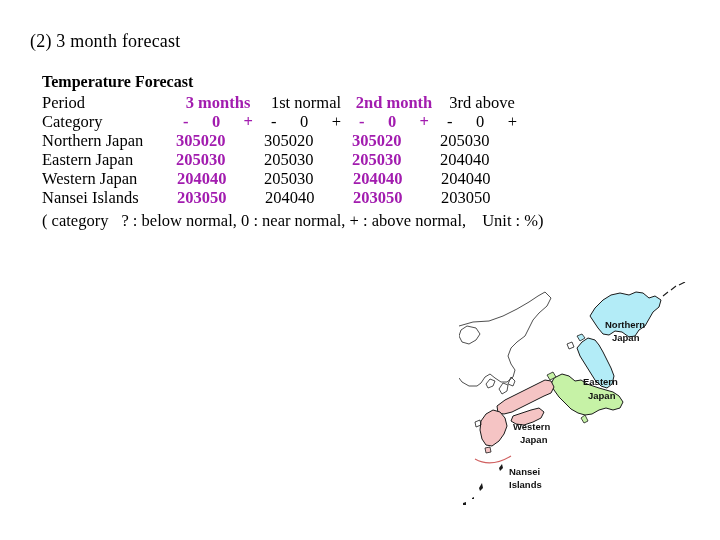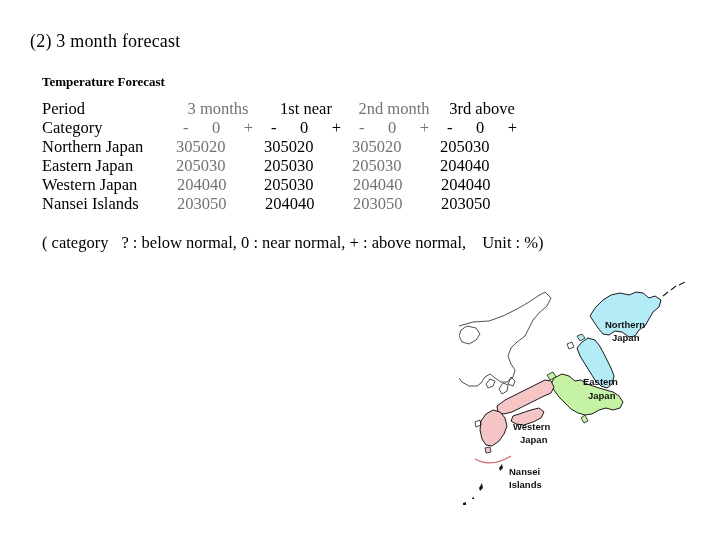--- a/index.html
+++ b/index.html
@@ -29,60 +29,60 @@
 
   
   #forecast-block {
     position: absolute;
     left: 42px;
     top: 72px;
     width: 600px;
   }
 
   #table-caption {
-    font-size: 13px;
+    font-size: 16px;
     font-weight: bold;
     line-height: 19px;
-    margin-bottom: 8px;
+    margin-bottom: 2px;
     white-space: nowrap;
   }
 
   table.fc {
     border-collapse: collapse;
     font-size: 16.5px;
     line-height: 19px;
   }
   table.fc td {
     padding: 0;
     white-space: nowrap;
     vertical-align: baseline;
   }
 
   
   .col-label  { width: 132px; text-align: left; }
   .col-data   { width: 88px;  text-align: center; }
 
-  .pink { color: #737373; }
+  .pink { color: #a21caf; font-weight: bold; }
 
   .cat-row td.col-data .cat-cell {
     display: flex;
     justify-content: space-between;
     padding: 0 9px;
   }
   .num-cell {
     display: flex;
     justify-content: flex-start;
   }
   .num-cell.tight { padding: 0 2px; }
   .num-cell.loose { padding: 0 3px; }
 
   .sub-row td { padding-bottom: 1px; }
 
   #table-note {
-    margin-top: 20px;
+    margin-top: 4px;
     font-size: 16.5px;
     line-height: 20px;
     white-space: nowrap;
   }
   #table-note .gap1 { display: inline-block; width: 13px; }
   #table-note .gap2 { display: inline-block; width: 16px; }
 
   
   #map-wrap {
     position: absolute;
@@ -107,21 +107,21 @@
 <div id="forecast-block">
 
   <div id="table-caption">Temperature Forecast</div>
 
   <table class="fc">
     <tbody>
 
       <tr>
         <td class="col-label">Period</td>
         <td class="col-data pink">3 months</td>
-        <td class="col-data">1st near</td>
+        <td class="col-data">1st normal</td>
         <td class="col-data pink">2nd month</td>
         <td class="col-data">3rd above</td>
       </tr>
 
 
       <tr class="cat-row">
         <td class="col-label">Category</td>
         <td class="col-data pink">
           <span class="cat-cell">
             <span>-</span>

